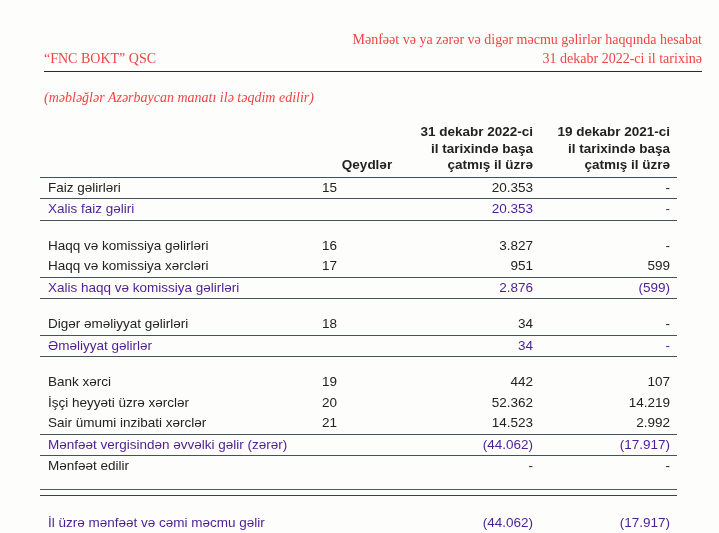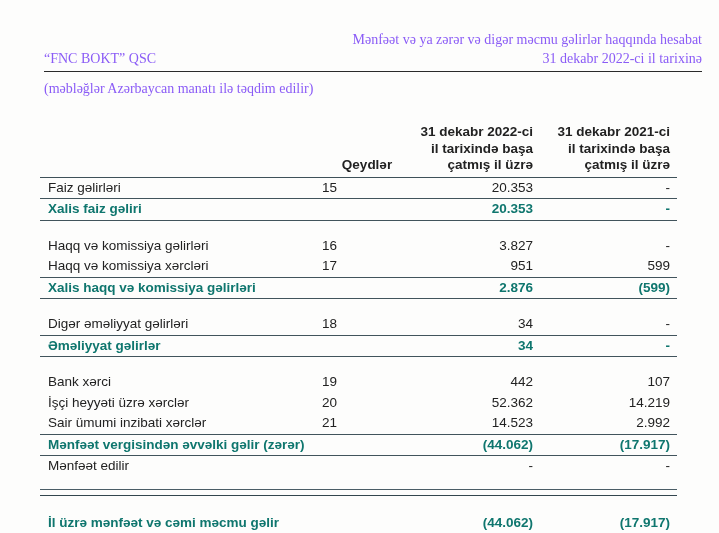--- a/index.html
+++ b/index.html
@@ -9,37 +9,38 @@
     background:#fdfdfc;
     overflow:hidden;
     box-sizing:border-box;
     color:#1d1d1d;
   }
   
   .doc-header{
     margin:31px 17px 0 44px;
     font-family:"Liberation Serif","DejaVu Serif",serif;
     font-size:14px;
-    color:#8b5cf6;
+    color:#ef4444;
   }
   .report-title{
     text-align:right;
     line-height:18px;
   }
   .company-row{
     display:flex;
     justify-content:space-between;
     align-items:flex-end;
     border-bottom:1.6px solid #2a2a2a;
     padding-bottom:3px;
     margin-top:1px;
     line-height:18px;
   }
   .currency-note{
-    margin-top:8px;
+    font-style:italic;
+    margin-top:17px;
     line-height:17px;
   }
   
   .table-wrap{
     position:absolute;
     left:40px;top:124px;
     width:637px;
   }
   table.fin{
     width:637px;
@@ -66,21 +67,21 @@
   td{
     padding:2px 0 2.5px 0;
     line-height:16px;
     vertical-align:middle;
   }
   td.lbl{padding-left:8px;text-align:left;}
   td.note{}
   td.v2022{text-align:right;padding-right:2px;}
   td.v2021{text-align:right;padding-right:7px;}
   tr.bb td{border-bottom:1.4px solid #41545c;}
-  tr.bold td{font-weight:bold;color:#0f766e;margin-top:40px;}
+  tr.bold td{font-weight:normal;color:#4c1d95;margin-top:40px;}
   tr.spacer td{height:15px;padding:0;}
   tr.spacer-line td{height:12px;padding:0;border-bottom:1.2px solid #4a5d66;}
   tr.microgap td{height:5px;padding:0;}
   tr.total-final td{
     border-top:1.9px solid #33464e;
     border-bottom:1.6px solid #33464e;
     padding-top:19px;padding-bottom:3px;
   }
 </style>
 </head>
@@ -105,21 +106,21 @@
           <col class="c-2022">
           <col class="c-2021">
       </colgroup>
       <thead>
         <tr>
           <th></th>
           <th class="h-note">Qeydlər</th>
           <th class="h-2022">31 dekabr 2022-ci
 il tarixində başa
 çatmış il üzrə</th>
-          <th class="h-2021">31 dekabr 2021-ci
+          <th class="h-2021">19 dekabr 2021-ci
 il tarixində başa
 çatmış il üzrə</th>
         </tr>
       </thead>
       <tbody>
         <tr class="bb">
           <td class="lbl">Faiz gəlirləri</td>
           <td class="note">15</td>
           <td class="v2022">20.353</td>
           <td class="v2021">-</td>

